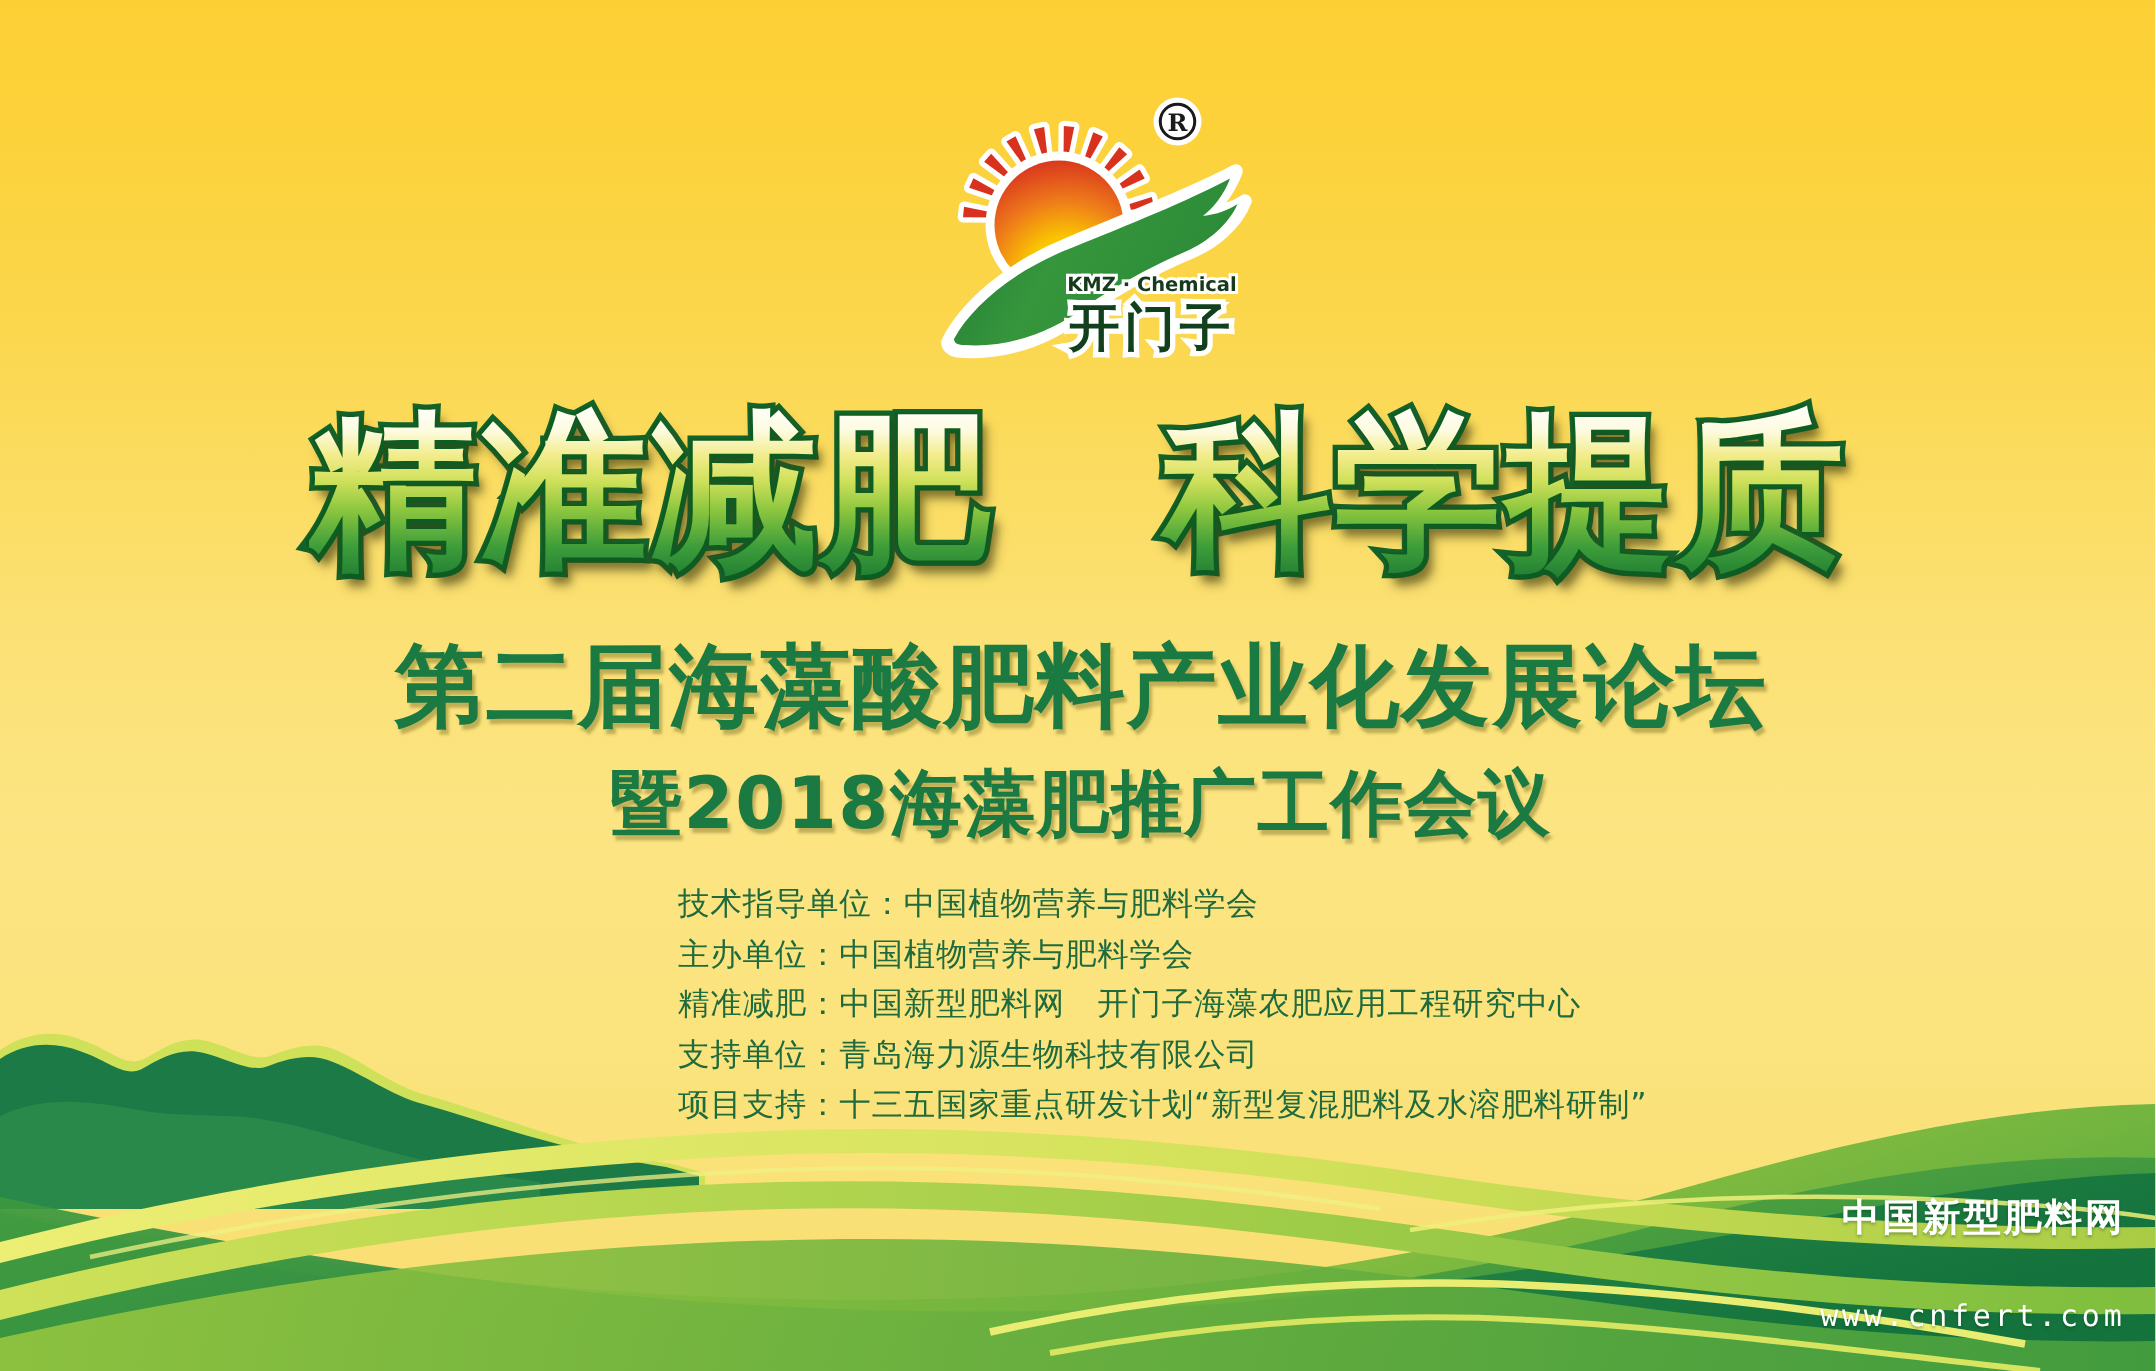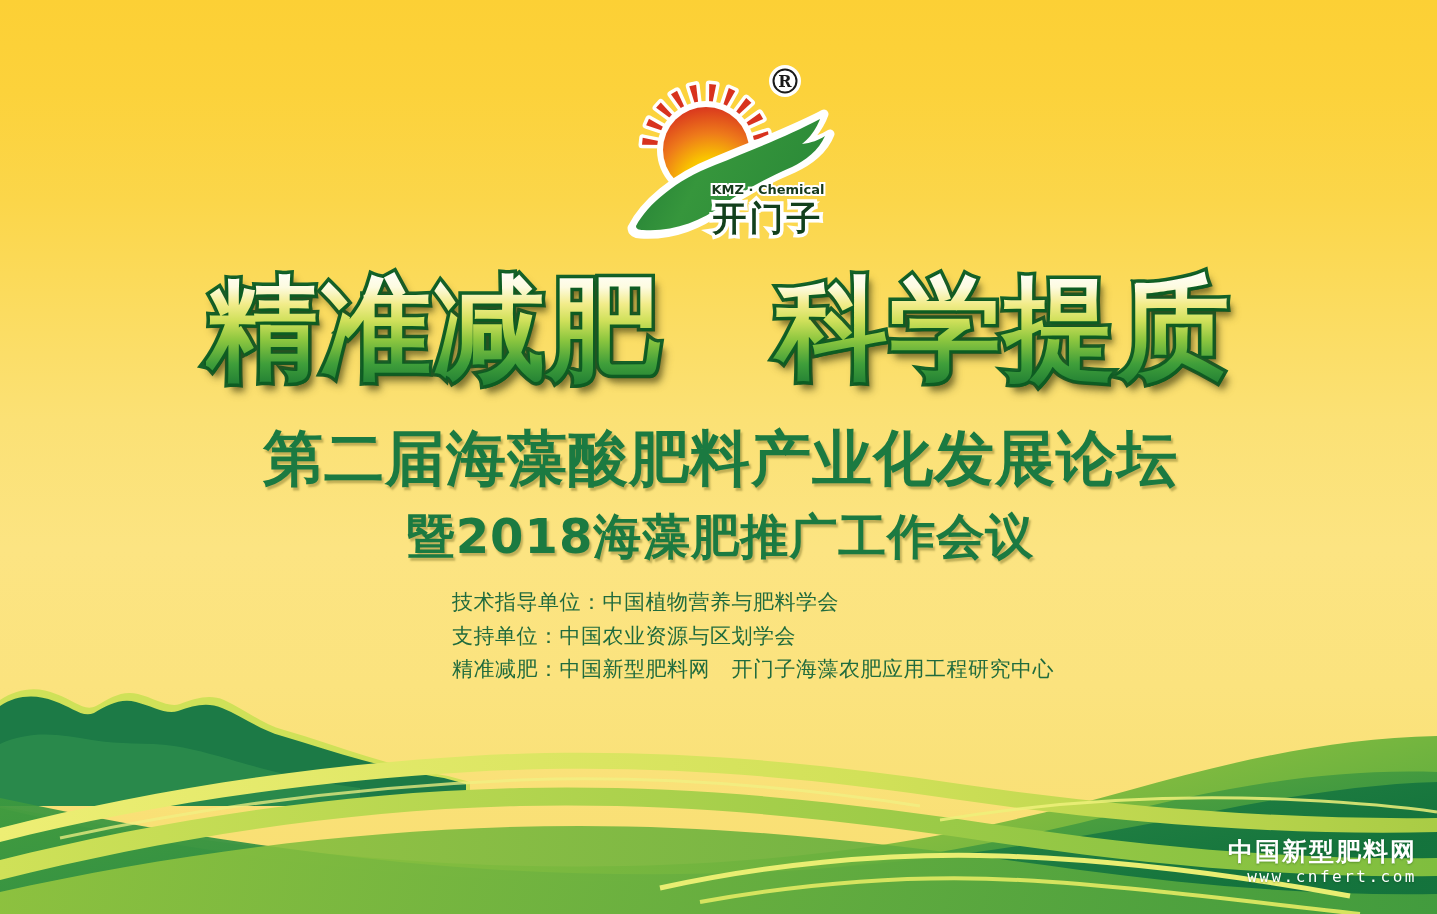--- a/index.html
+++ b/index.html
@@ -81,22 +81,23 @@
     color:#ffffff;
   }
   .wm-cn{
     font-family:"DejaVu Sans","Liberation Sans",sans-serif;
     font-size:25px;font-weight:bold;letter-spacing:2px;line-height:29px;
     text-shadow:0 1px 2px rgba(0,60,0,.35);
     margin-left:21px;
   }
   .wm-url{
     font-family:"DejaVu Sans Mono","Liberation Mono",monospace;
-    font-size:16px;letter-spacing:2.5px;line-height:22px;
+    font-size:20px;letter-spacing:2.5px;line-height:22px;
     text-shadow:0 1px 2px rgba(0,60,0,.35);
+    margin-top:40px;
   }
 </style>
 </head>
 <body>
 
 <div class="poster">
 
   <svg class="bg-landscape" viewBox="0 0 1437 914" preserveAspectRatio="none" xmlns="http://www.w3.org/2000/svg">
     <defs>
       <linearGradient id="hillA" x1="0" y1="0" x2="1" y2="0.4">
@@ -299,22 +300,24 @@
   </div>
 
   <div class="headline-outline">精准减肥　科学提质</div>
   <div class="headline"><span class="grad">精准减肥　科学提质</span></div>
 
   <div class="subtitle subtitle-1">第二届海藻酸肥料产业化发展论坛</div>
   <div class="subtitle subtitle-2">暨2018海藻肥推广工作会议</div>
 
   <div class="info">
     <div class="info-line">技术指导单位：中国植物营养与肥料学会</div>
-    <div class="info-line">支持单位：中国农业资源与区划学会</div>
+    <div class="info-line">主办单位：中国植物营养与肥料学会</div>
     <div class="info-line">精准减肥：中国新型肥料网　开门子海藻农肥应用工程研究中心</div>
+    <div class="info-line">支持单位：青岛海力源生物科技有限公司</div>
+    <div class="info-line">项目支持：十三五国家重点研发计划“新型复混肥料及水溶肥料研制”</div>
   </div>
 
   <div class="watermark">
     <div class="wm-cn">中国新型肥料网</div>
     <div class="wm-url">www.cnfert.com</div>
   </div>
 
 </div>
 
 </body></html>

